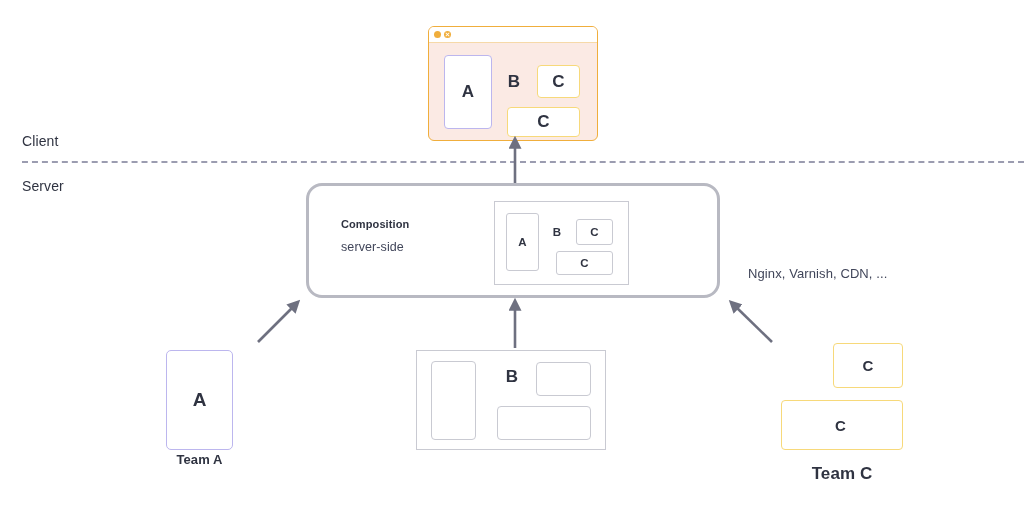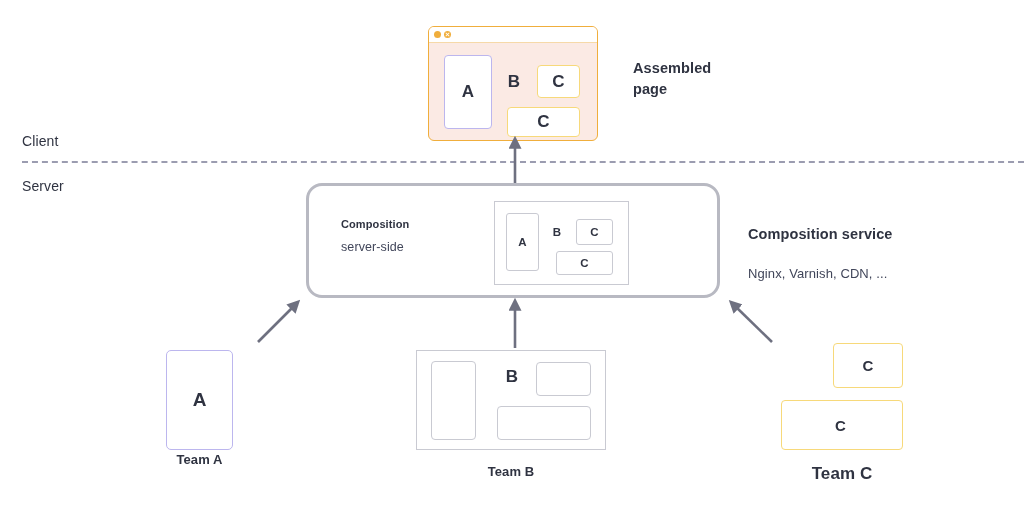--- a/index.html
+++ b/index.html
@@ -135,47 +135,41 @@
       <span class="dot x"></span>
     </div>
     <div id="browser-body">
       <div class="frag purple" id="bw-a">A</div>
       <div class="frag" id="bw-b">B</div>
       <div class="frag yellow" id="bw-c1">C</div>
       <div class="frag yellow" id="bw-c2">C</div>
     </div>
   </div>
 
-  <div class="lbl" id="assembled-label">
-    <div>Assembled</div>
-    <div>page</div>
-  </div>
 
   <div id="composition-box"></div>
   <div class="lbl" id="composition-title">Composition</div>
   <div class="lbl" id="composition-sub">server-side</div>
 
   <div id="comp-preview"></div>
   <div class="frag gray" id="cp-a">A</div>
   <div class="frag" id="cp-b">B</div>
   <div class="frag gray" id="cp-c1">C</div>
   <div class="frag gray" id="cp-c2">C</div>
 
-  <div class="lbl" id="service-title">Composition service</div>
   <div class="lbl" id="service-sub">Nginx, Varnish, CDN, ...</div>
 
   <div id="team-a-box">A</div>
   <div class="lbl" id="team-a-label">Team A</div>
 
   <div id="team-b-box"></div>
   <div class="frag gray" id="tb-ph1"></div>
   <div class="frag gray" id="tb-ph2"></div>
   <div class="frag gray" id="tb-ph3"></div>
   <div id="tb-letter">B</div>
-  <div class="lbl" id="team-b-label">Team B</div>
 
   <div id="team-c-box1">C</div>
   <div id="team-c-box2">C</div>
   <div class="lbl" id="team-c-label">Team C</div>
 
   <svg class="arrow" style="left:0;top:0;width:1024px;height:514px">
     <defs>
       <marker id="head" markerWidth="5" markerHeight="5" refX="2.2" refY="2.5" orient="auto" markerUnits="strokeWidth">
         <path d="M0,0 L5,2.5 L0,5 z" fill="#6e7080"></path>
       </marker>

